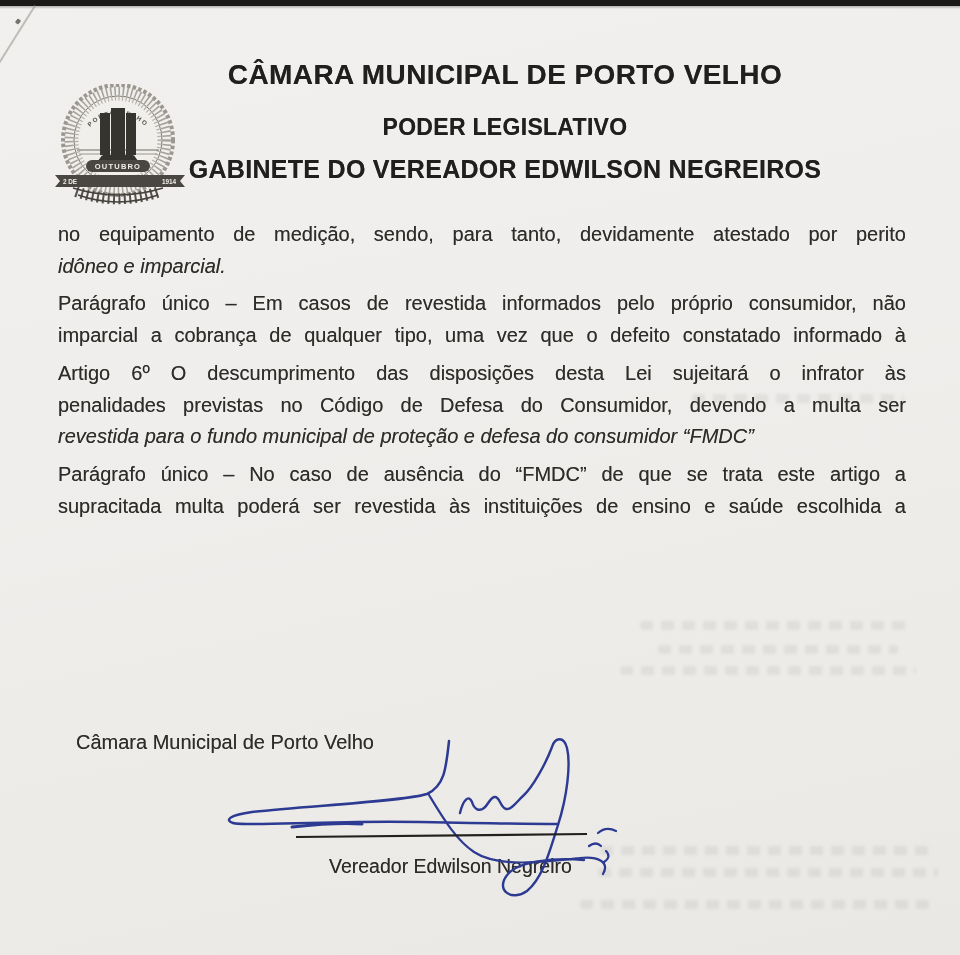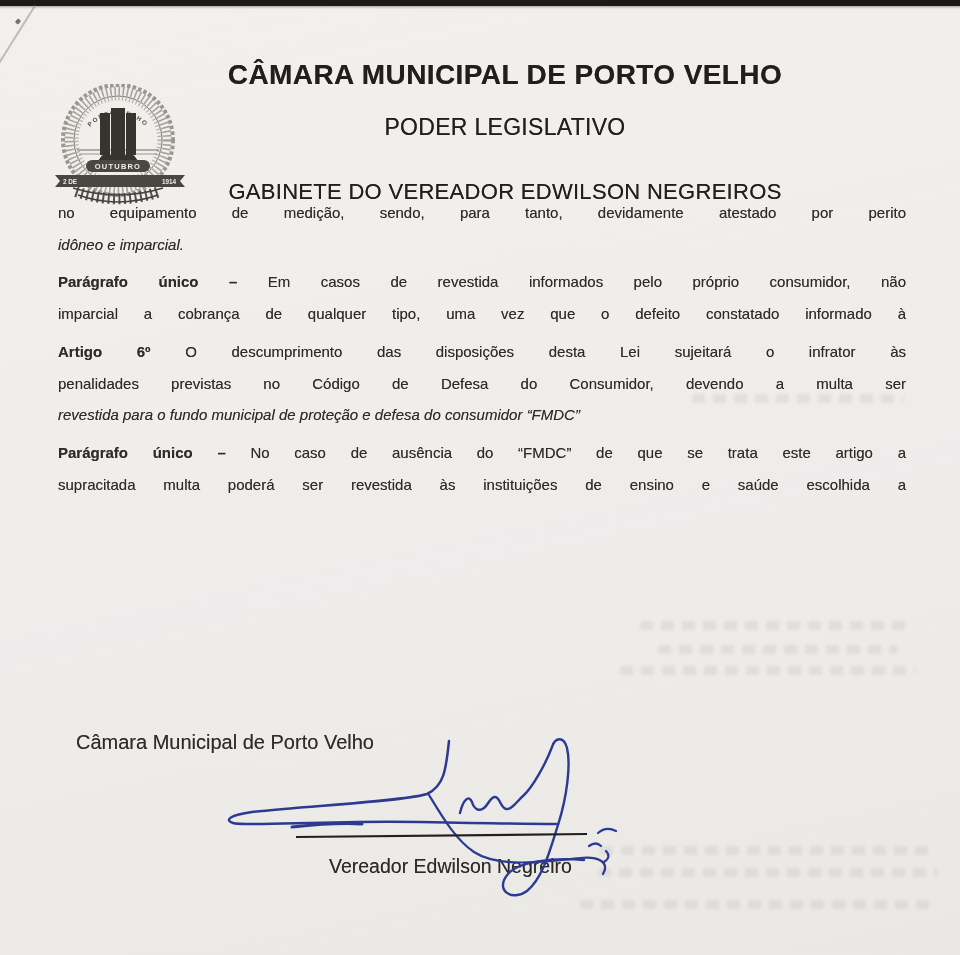--- a/index.html
+++ b/index.html
@@ -19,32 +19,32 @@
   .corner-crease{
     position:absolute;left:36px;top:6px;width:69px;height:1.5px;
     background:rgba(150,144,136,.55);transform-origin:left top;transform:rotate(122deg);
   }
   .speck{position:absolute;left:16px;top:19px;width:4px;height:5px;background:rgba(50,48,45,.65);
     border-radius:1px;transform:rotate(40deg);}
   
   .letterhead{position:absolute;left:90px;right:40px;top:60px;text-align:center;color:#201f1d;}
   .lh-title{font-size:28px;font-weight:700;letter-spacing:.4px;line-height:1.1;
     text-shadow:0 0 .6px rgba(32,31,29,.7);}
-  .lh-sub{font-size:23px;font-weight:400;letter-spacing:.3px;margin-top:24px;line-height:1.1;
+  .lh-sub{font-size:23px;font-weight:700;letter-spacing:.3px;margin-top:24px;line-height:1.1;
     text-shadow:0 0 .6px rgba(32,31,29,.7);}
-  .lh-office{font-size:22px;font-weight:400;letter-spacing:.3px;margin-top:40px;line-height:1.1;
+  .lh-office{font-size:25px;font-weight:700;letter-spacing:.3px;margin-top:16px;line-height:1.1;
     text-shadow:0 0 .5px rgba(32,31,29,.7);}
   .seal-wrap{position:absolute;left:53px;top:84px;width:140px;height:122px;}
   
-  .doc-body{position:absolute;left:58px;width:848px;top:197px;color:#2e2c29;
-    font-size:15px;line-height:31.7px;text-shadow:0 0 .4px rgba(46,44,41,.55);}
+  .doc-body{position:absolute;left:58px;width:848px;top:219px;color:#2e2c29;
+    font-size:20px;line-height:31.7px;text-shadow:0 0 .4px rgba(46,44,41,.55);}
   .para{margin:0 0 6px 0;}
   .ln{text-align:justify;text-align-last:justify;}
   .ln.last{text-align-last:left;font-style:italic;}
-  .lead{font-weight:700;}
+  .lead{font-weight:400;}
   
   .org-line{position:absolute;left:76px;top:731px;font-size:20px;color:#2e2c29;
     text-shadow:0 0 .4px rgba(46,44,41,.55);}
   .signer-name{position:absolute;left:329px;top:855px;font-size:19.5px;color:#2b2a28;
     text-shadow:0 0 .4px rgba(46,44,41,.55);z-index:2;}
   .sig-svg{position:absolute;left:195px;top:735px;width:480px;height:200px;z-index:3;}
   
   .ghost{position:absolute;height:9px;border-radius:4px;opacity:.6;filter:blur(1.8px);
     background:repeating-linear-gradient(90deg,rgba(125,122,118,.20) 0 13px,rgba(125,122,118,0) 13px 21px);}
   .g1{left:692px;top:394px;width:212px;}

